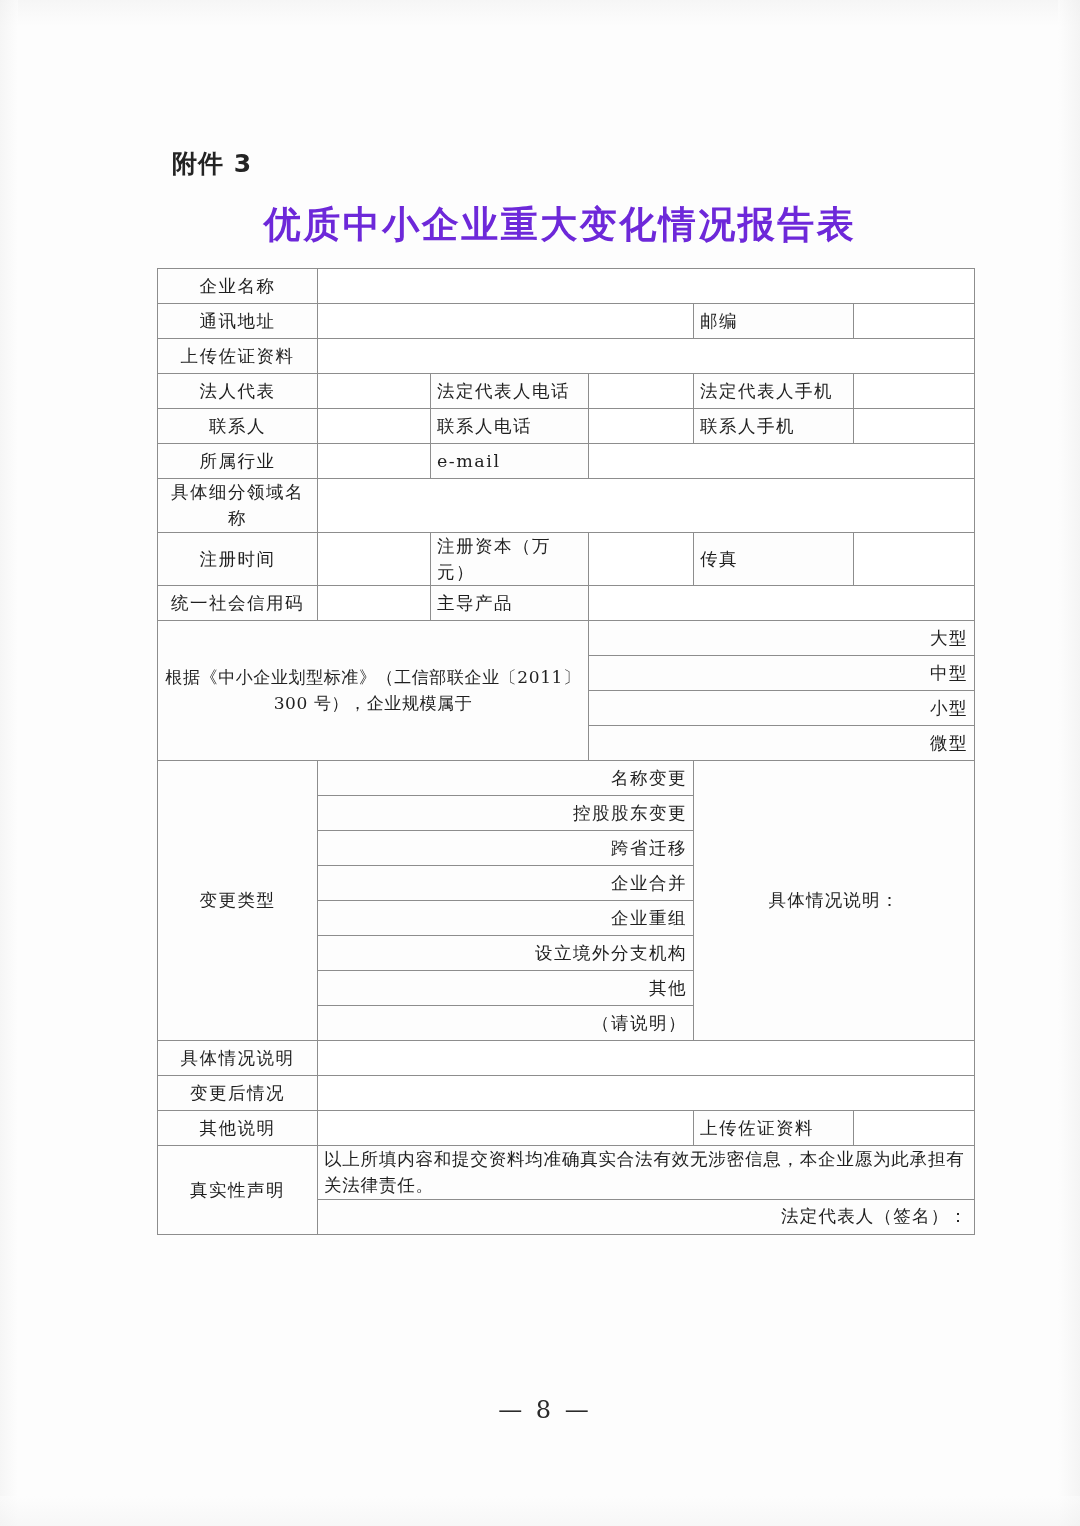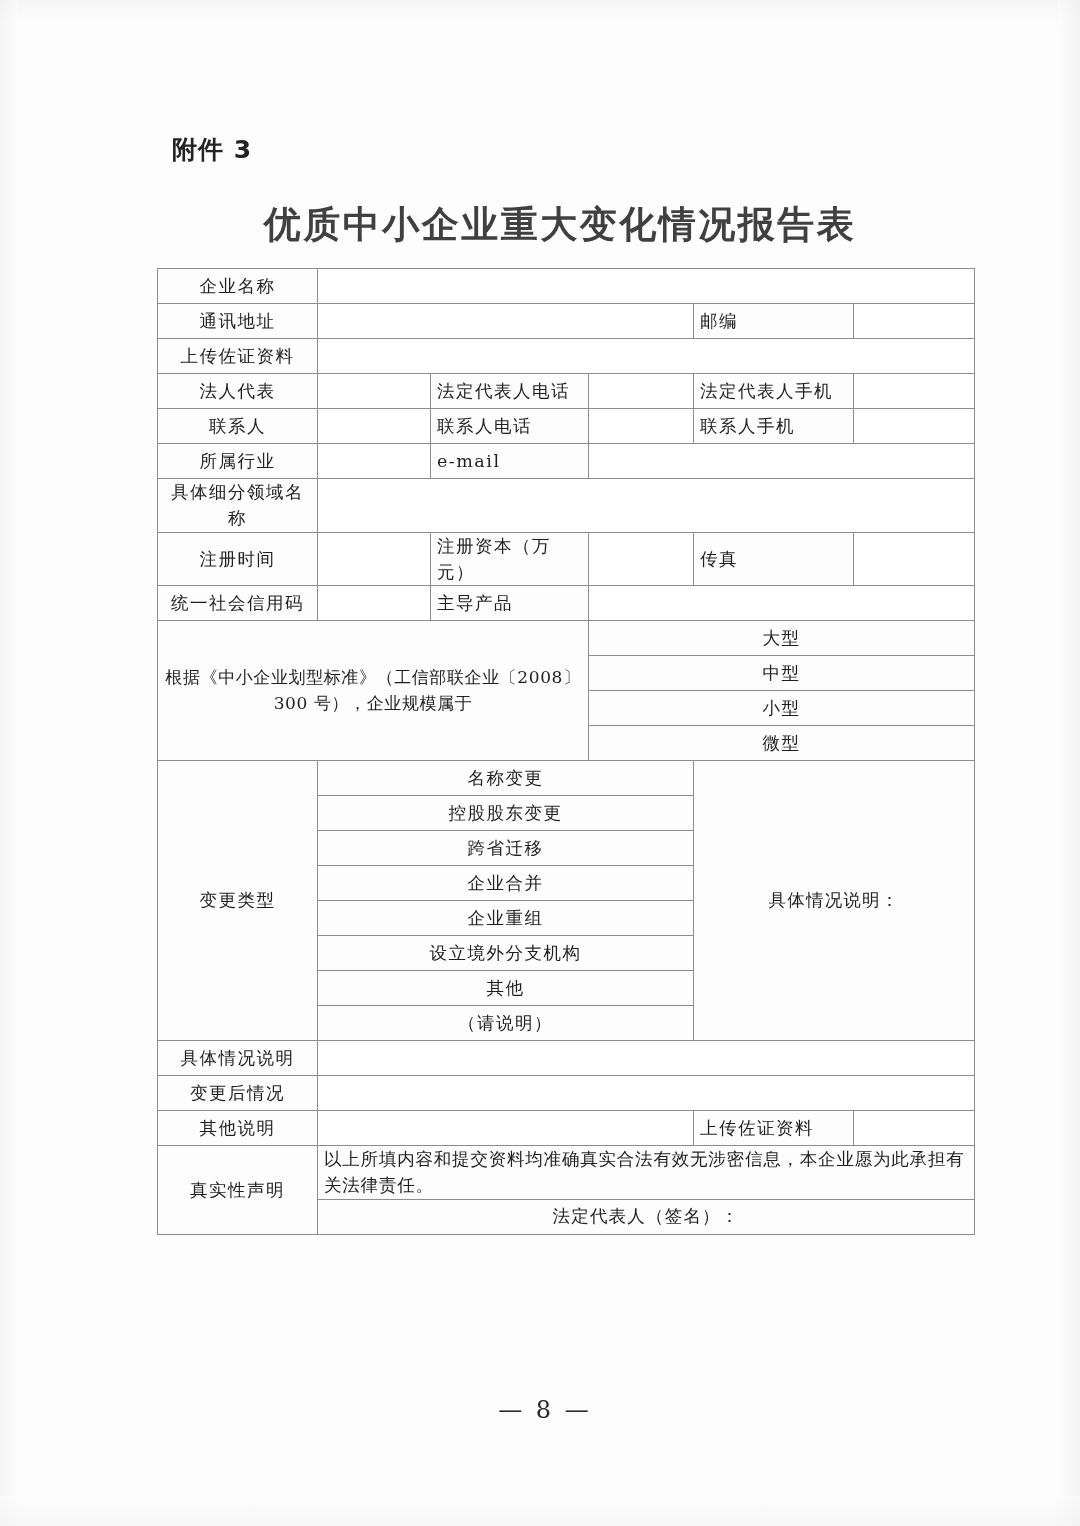--- a/index.html
+++ b/index.html
@@ -50,37 +50,37 @@
     left: 0; right: 0; bottom: 0;
     height: 30px;
     background: linear-gradient(to top, #f1f1f1, #fdfdfd);
     opacity: .5;
   }
 
   
   .attachment-label {
     position: absolute;
     left: 172px;
-    top: 133px;
+    top: 147px;
     font-size: 25px;
     font-weight: 700;
     letter-spacing: 1px;
     color: #232323;
     font-family: "DejaVu Sans", "Liberation Sans", sans-serif;
   }
 
   .doc-title {
     position: absolute;
     left: 0; right: 0;
     top: 200px;
     text-align: center;
     font-size: 37px;
     font-weight: 700;
     letter-spacing: 2.5px;
-    color: #404040;
+    color: #6d28d9;
     font-family: "DejaVu Sans", "Liberation Sans", sans-serif;
     padding-left: 40px;
   }
 
   
   .form-wrap {
     position: absolute;
     left: 157px;
     top: 268px;
     width: 817px;
@@ -112,41 +112,41 @@
     background: #fff;
   }
   td.center {
     text-align: left;
     letter-spacing: 1.5px;
   }
   td.tall {
     height: 62px;
   }
   td.opt {
-    text-align: center;
+    text-align: right;
     padding-left: 12px;
     letter-spacing: 1.5px;
     height: 37px;
   }
   td.criteria {
     text-align: center;
     letter-spacing: 0.6px;
     line-height: 1.85;
     padding: 6px 16px;
     font-size: 17px;
   }
   td.decl {
     text-align: left;
     padding: 6px 14px 8px 14px;
     line-height: 1.95;
     letter-spacing: 0.8px;
     font-size: 17.5px;
   }
   td.sig {
-    text-align: center;
+    text-align: right;
     padding-left: 14px;
     letter-spacing: 1.2px;
     height: 46px;
     margin-left: 24px;
   }
   td.note-col {
     text-align: center;
     letter-spacing: 1.2px;
     vertical-align: middle;
   }
@@ -245,21 +245,21 @@
         </tr>
 
         <tr>
           <td class="lbl">统一社会信用码</td>
           <td class="blank"></td>
           <td class="center">主导产品</td>
           <td class="blank" colspan="3"></td>
         </tr>
 
         <tr>
-          <td class="criteria" colspan="3" rowspan="4">根据《中小企业划型标准》（工信部联企业〔2008〕300 号），企业规模属于</td>
+          <td class="criteria" colspan="3" rowspan="4">根据《中小企业划型标准》（工信部联企业〔2011〕300 号），企业规模属于</td>
           <td class="opt" colspan="3">大型</td>
         </tr>
         <tr>
           <td class="opt" colspan="3">中型</td>
         </tr>
         <tr>
           <td class="opt" colspan="3">小型</td>
         </tr>
         <tr>
           <td class="opt" colspan="3">微型</td>

